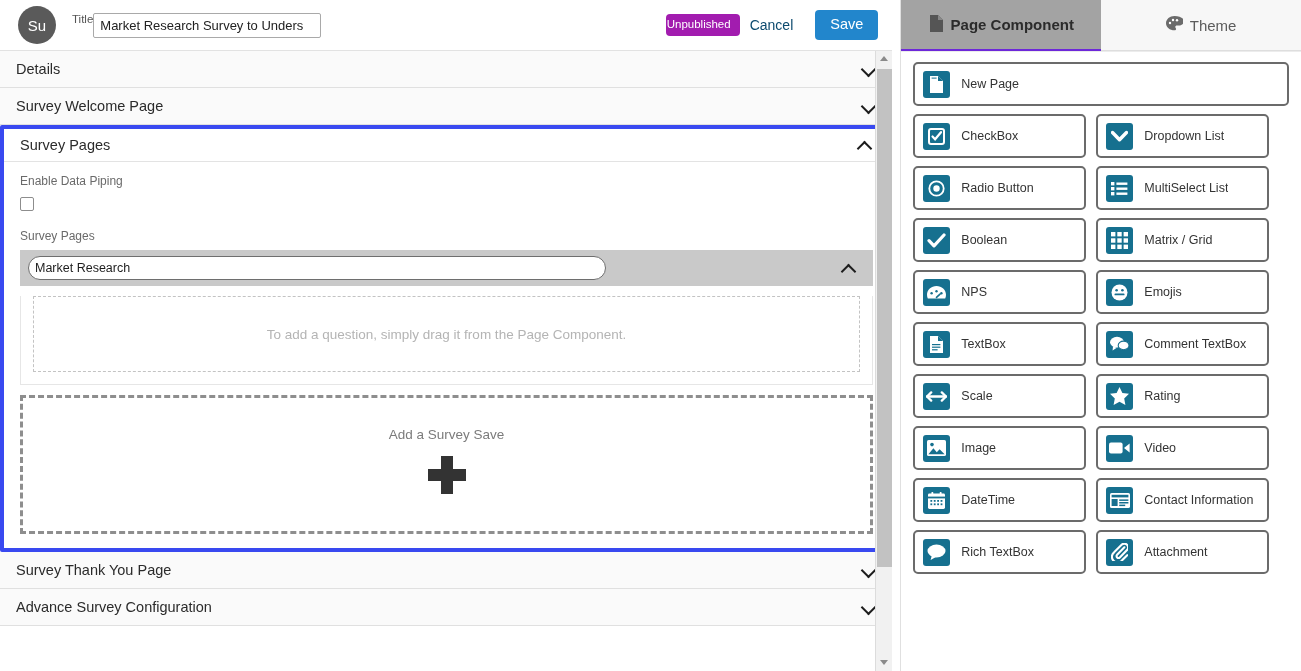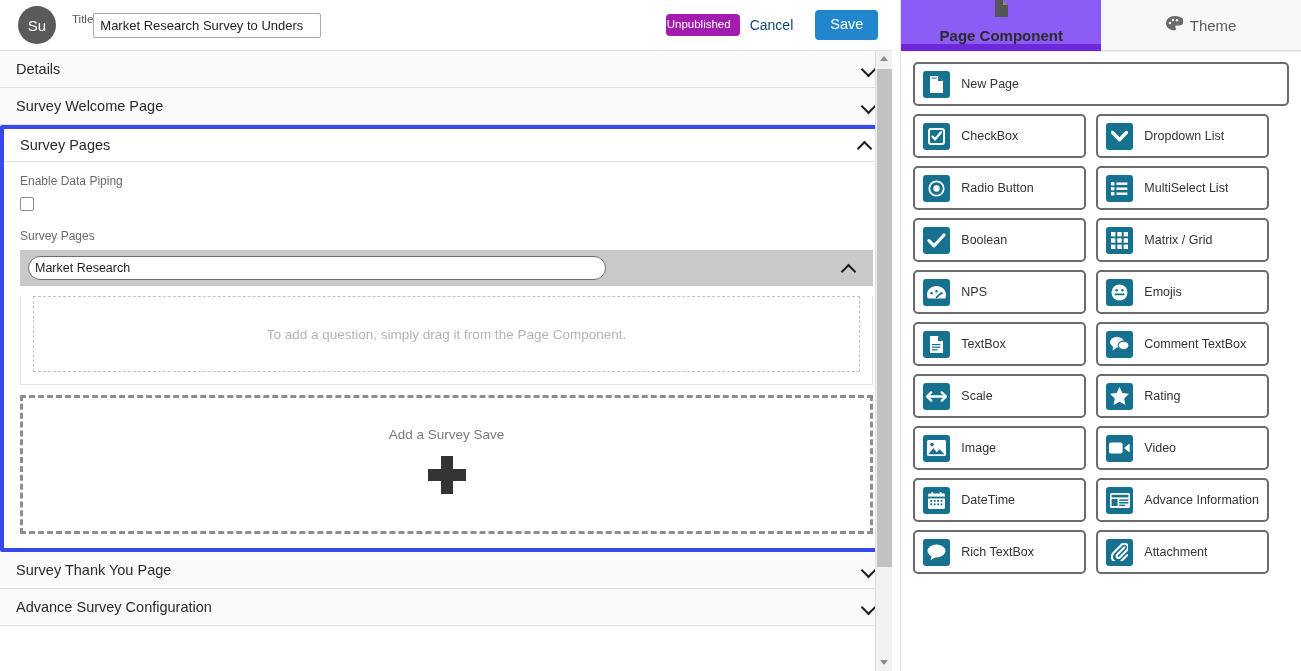--- a/index.html
+++ b/index.html
@@ -327,26 +327,25 @@
     display: flex;
     align-items: center;
     justify-content: center;
     font-size: 15px;
     color: #5c5c5c;
     cursor: pointer;
     box-sizing: border-box;
     gap: 7px;
   }
   .tab.active {
-    background: #8b5cf6;
+    background: #a3a3a3;
     color: #2b2b2b;
     font-weight: bold;
-    border-bottom: 7px solid #6d28d9;
+    border-bottom: 2px solid #6d28d9;
     margin-bottom: -1px;
-    flex-direction: column;
   }
   .tab-icon { flex: 0 0 auto; display: block; }
   .comp-scroll {
     flex: 1 1 auto;
     background: #ffffff;
     padding: 10px 12px 0 12px;
     box-sizing: border-box;
     border-top: 1px solid #ececec;
     overflow: hidden;
   }
@@ -703,21 +702,21 @@
                 <rect x="0" y="0" width="20" height="15" rx="1.6" fill="#fff"></rect>
                 <rect x="1.6" y="1.8" width="16.8" height="2.6" fill="#16708f"></rect>
                 <rect x="1.6" y="6" width="6" height="7" fill="#16708f"></rect>
                 <g fill="#16708f">
                   <rect x="9.2" y="6.4" width="9.2" height="1.5"></rect>
                   <rect x="9.2" y="9" width="9.2" height="1.5"></rect>
                   <rect x="9.2" y="11.6" width="6" height="1.5"></rect>
                 </g>
               </svg>
           </span>
-          <span class="comp-label">Advance Information</span>
+          <span class="comp-label">Contact Information</span>
         </div>
 
         <div class="comp-tile">
           <span class="comp-icon">
             <svg width="19" height="16" viewBox="0 0 19 16">
                 <ellipse cx="9.5" cy="7" rx="9" ry="6.4" fill="#fff"></ellipse>
                 <path d="M4.8 11.6L3.6 16 9 13z" fill="#fff"></path>
               </svg>
           </span>
           <span class="comp-label">Rich TextBox</span>

